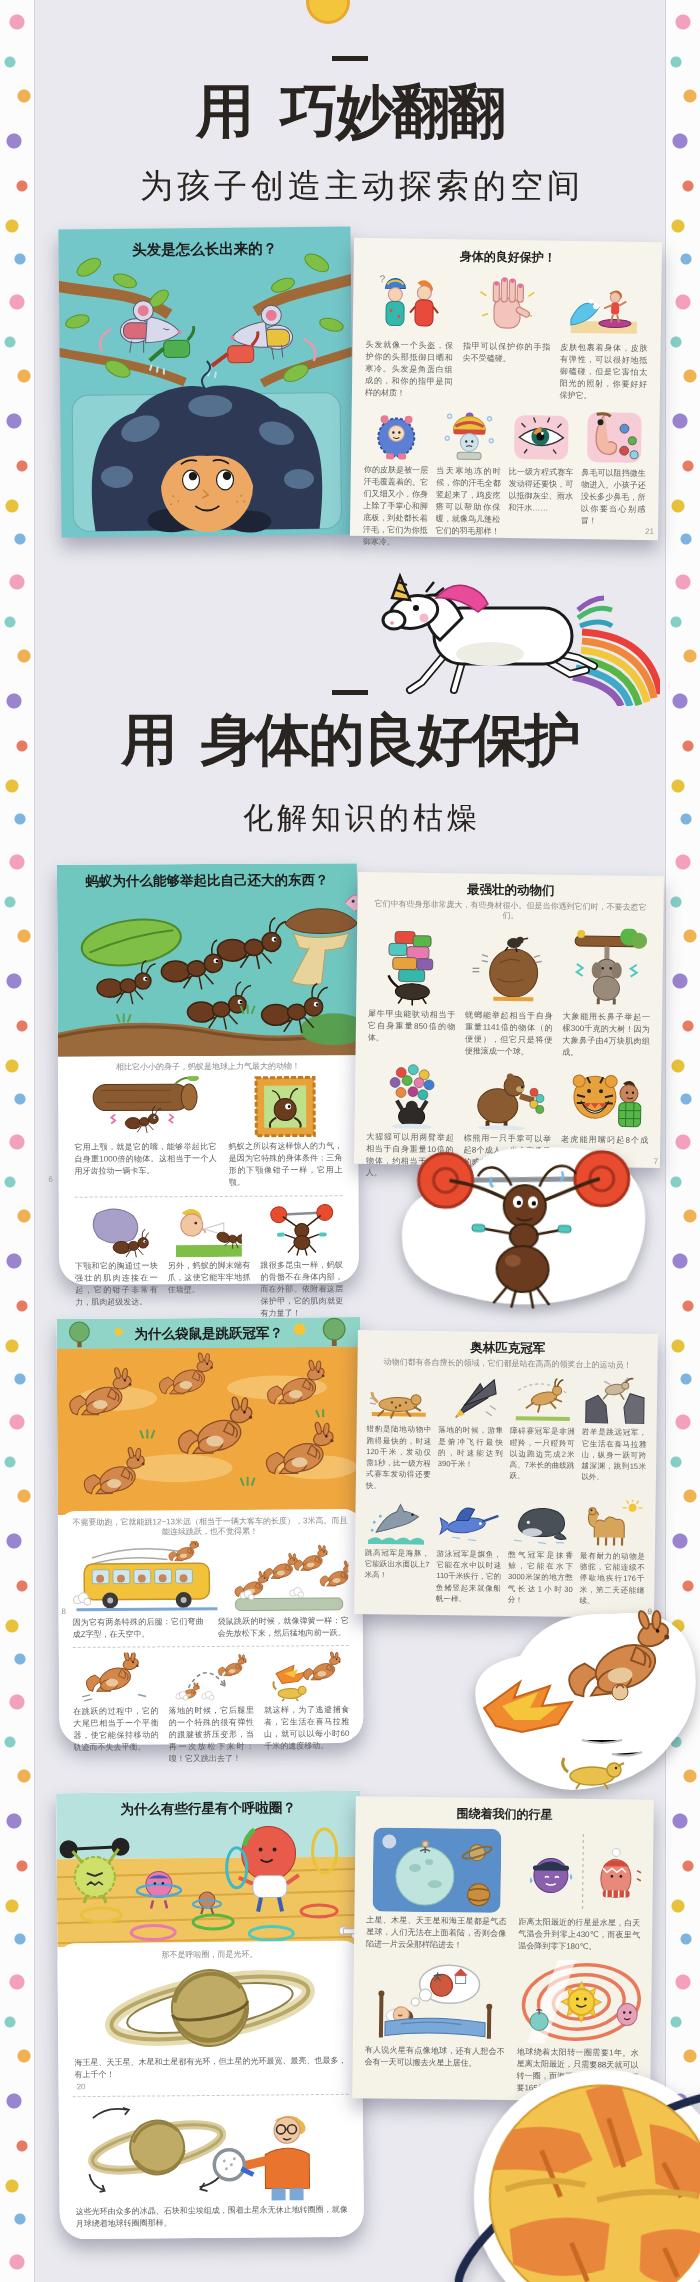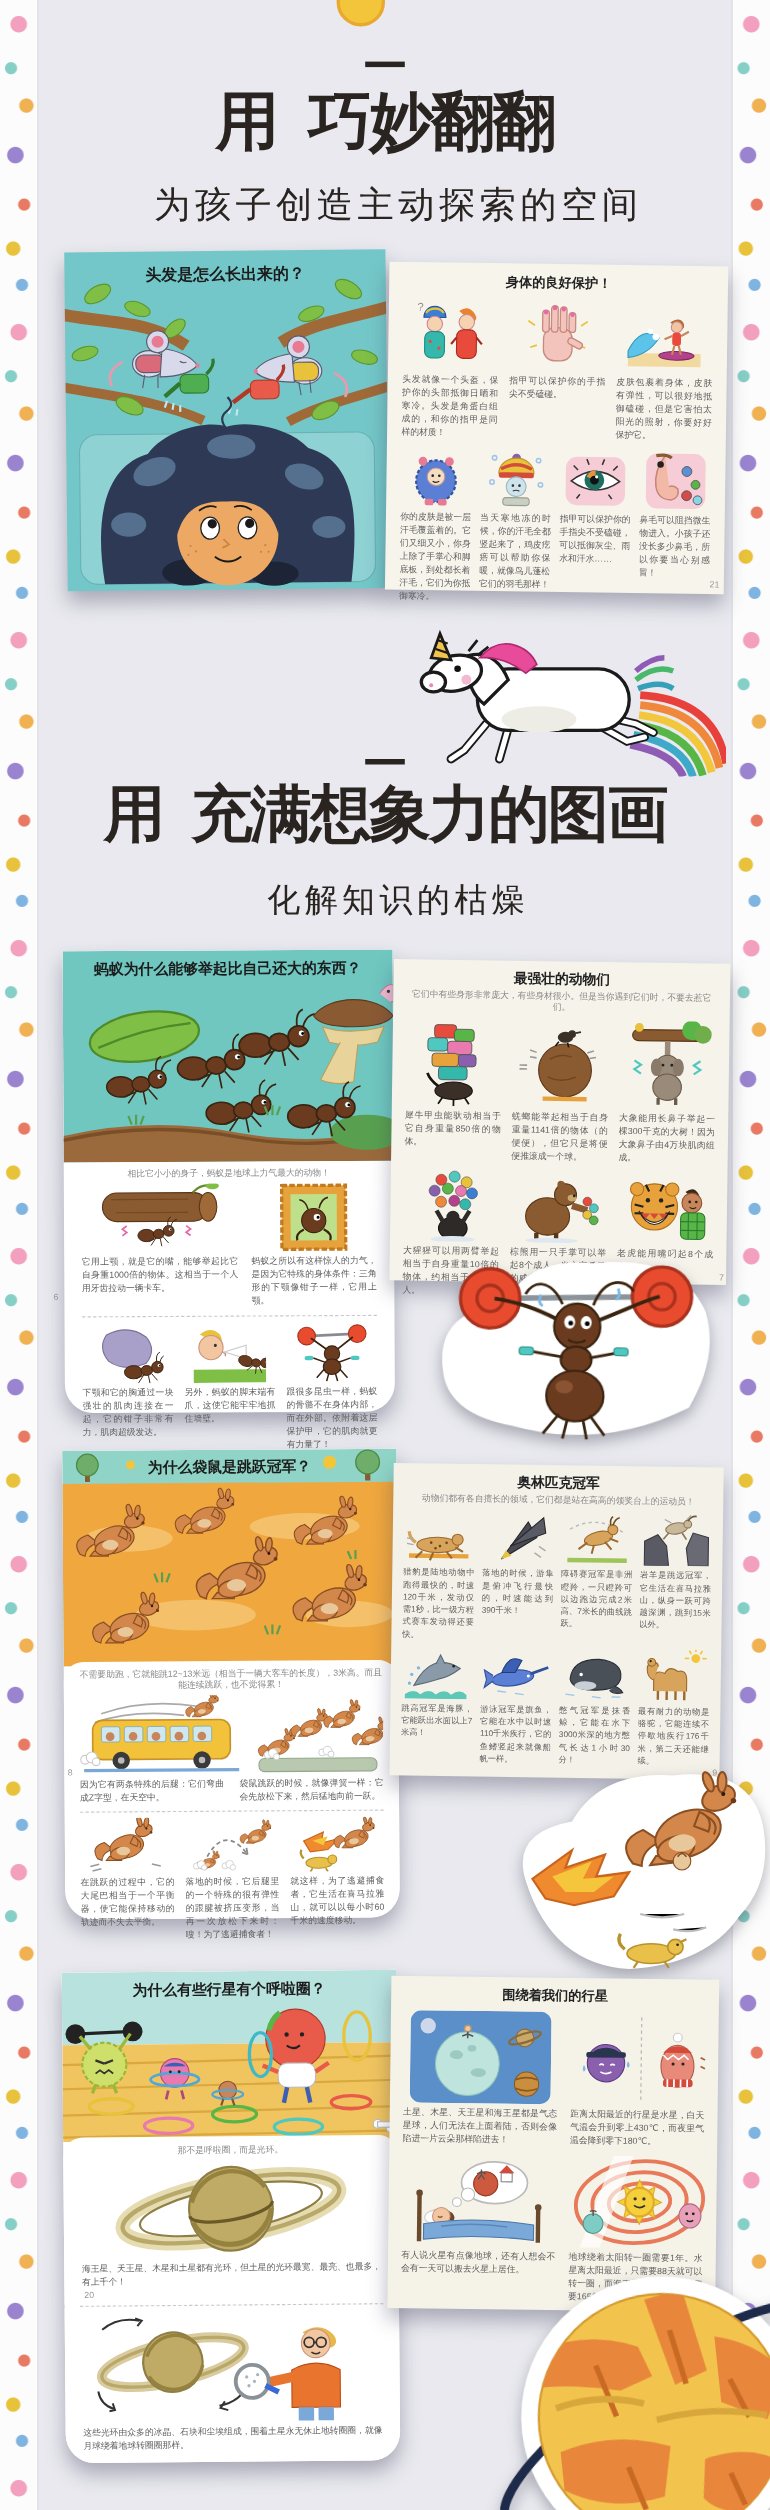--- a/index.html
+++ b/index.html
@@ -275,21 +275,21 @@
             <rect x="1" y="6" width="54" height="44" rx="10" fill="#f6cdd6"></rect>
             <path d="M6,28 Q28,10 50,28 Q28,44 6,28 Z" fill="#fff" stroke="#333" stroke-width="1.4"></path>
             <circle cx="27" cy="27" r="9" fill="#1d6e5e"></circle>
             <path d="M20,24 a9,9 0 0 1 8,-6 l0,9 Z" fill="#e8923b"></path>
             <circle cx="27" cy="27" r="4" fill="#111"></circle>
               <circle cx="29" cy="24" r="1.4" fill="#fff"></circle>
             <g stroke="#333" stroke-width="1.4">
                 <path d="M12,18 l-4,-4 M22,13 l-2,-5 M34,13 l2,-5 M44,18 l4,-4 M14,40 l-3,4 M40,40 l3,4"></path>
               </g>
           </svg>
-          <div class="small">指甲可以保护你的手指尖不受磕碰，可以抵御灰尘、雨水和汗水……</div>
+          <div class="small">比一级方程式赛车发动得还要快，可以抵御灰尘、雨水和汗水……</div>
         </div>
         <div class="col">
           <svg width="56" height="54" viewBox="0 0 56 54">
             <rect x="1" y="2" width="54" height="50" rx="10" fill="#f6cdd6"></rect>
             <path d="M18,4 Q8,18 10,32 Q12,44 24,44 Q32,42 30,34 Q26,30 22,32" fill="#f2b9a6" stroke="#c9857a" stroke-width="1.4"></path>
             <path d="M10,4 q10,-2 14,2" stroke="#8a5a30" stroke-width="3" fill="none"></path>
             <circle cx="14" cy="12" r="3" fill="#222"></circle>
             <g stroke="#555" stroke-width=".8">
               <circle cx="38" cy="18" r="4.5" fill="#5a8fd4"></circle>
                 <circle cx="46" cy="30" r="4" fill="#58b647"></circle>
@@ -340,21 +340,21 @@
     <circle cx="94" cy="52" r="4.5" fill="#f2b9d0"></circle>
     <polygon points="70,10 80,34 62,32" fill="#f2c44d" stroke="#1a1a1a" stroke-width="2.5"></polygon>
     <path d="M66,24 l12,4 M68,16 l9,3" stroke="#1a1a1a" stroke-width="2"></path>
     <path d="M96,26 l8,-10 M104,30 l10,-8" stroke="#1a1a1a" stroke-width="2.5"></path>
     <path d="M106,32 q14,-16 30,-12 q16,4 22,18 l-10,8 q-20,-16 -42,-14 Z" fill="#e84b9a" stroke="#b02a72" stroke-width="1.5"></path>
   </svg>
 
   <div class="h-dash" style="top:690px;"></div>
   <div class="h-title" style="top:712px;font-size:56px;">
     <span>用</span>
-    <span class="main" style="margin-left:6px;">充满想象力的图画</span>
+    <span class="main" style="margin-left:6px;">身体的良好保护</span>
   </div>
   <div class="h-sub" style="top:798px;font-size:30px;">化解知识的枯燥</div>
 
   <div class="page" style="left:58px;top:864px;width:300px;height:420px;background:#fff;border-radius:0 0 26px 26px;transform:rotate(-0.3deg);">
     <svg width="300" height="192" viewBox="0 0 300 192" style="display:block;">
       <rect width="300" height="192" fill="#6fc7c0"></rect>
       <path d="M0,168 Q80,150 160,166 Q240,180 300,160 L300,192 L0,192 Z" fill="#9a6a3c"></path>
       <path d="M0,172 Q80,154 160,170 Q240,184 300,164" stroke="#7a4e26" stroke-width="3" fill="none"></path>
       <ellipse cx="276" cy="166" rx="34" ry="16" fill="#58a050"></ellipse>
       <g>
@@ -687,21 +687,21 @@
         </div>
         <div class="col">
           <svg width="76" height="50" viewBox="0 0 76 50">
             <path d="M12,42 Q30,4 52,34" stroke="#888" stroke-width="1.6" fill="none" stroke-dasharray="4 3"></path>
             <path d="M52,34 l-5,-2 M52,34 l-1,-6" stroke="#888" stroke-width="1.6"></path>
             <use href="#def-kang" transform="translate(44,2) scale(0.42)"></use>
             <use href="#def-kang" transform="translate(4,30) scale(0.32)"></use>
             <use href="#def-puff" transform="translate(2,40) scale(0.7)"></use>
             <use href="#def-puff" transform="translate(28,40) scale(0.7)"></use>
           </svg>
-          <div class="small">落地的时候，它后腿里的一个特殊的很有弹性的跟腱被挤压变形，当再一次放松下来时：嗖！为了逃避捕食者！</div>
+          <div class="small">落地的时候，它后腿里的一个特殊的很有弹性的跟腱被挤压变形，当再一次放松下来时：嗖！它又跳出去了！</div>
         </div>
         <div class="col">
           <svg width="76" height="50" viewBox="0 0 76 50">
             <path d="M8,22 L26,14 L24,24 L40,20 L30,30 L14,32 Z" fill="#f08a2e" stroke="#c9641c"></path>
             <path d="M16,22 L30,18 L26,26 Z" fill="#f5c53b"></path>
             <use href="#def-kang" transform="translate(34,0) scale(0.55)"></use>
             <g fill="#e8c04a" stroke="#b8922e">
                 <ellipse cx="22" cy="42" rx="12" ry="5"></ellipse>
                 <circle cx="34" cy="39" r="4"></circle>
                 <path d="M8,38 q-4,-4 -2,-8" fill="none" stroke-width="2"></path>

